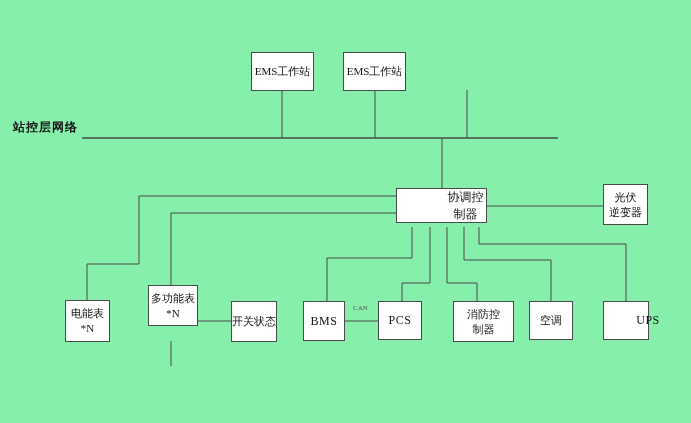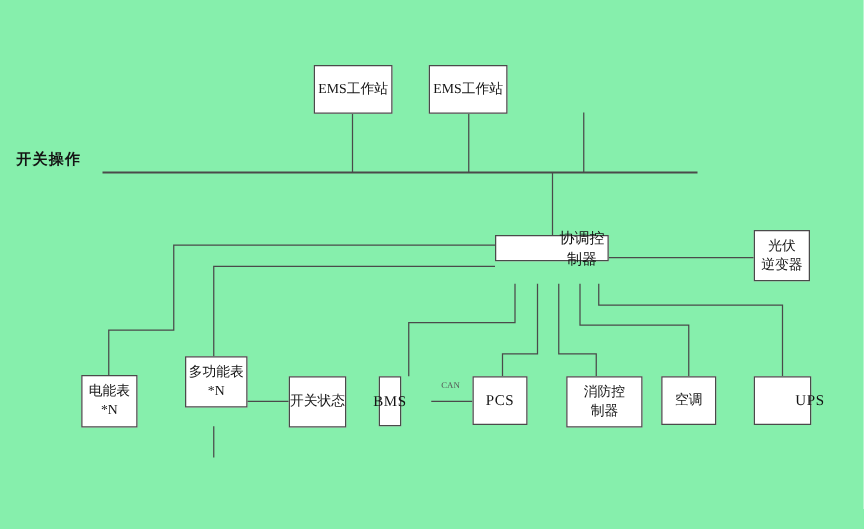--- a/index.html
+++ b/index.html
@@ -57,42 +57,42 @@
       <polyline points="447,227 447,283 477,283 477,301" fill="none" stroke="#4a4a4a" stroke-width="1"></polyline>
       <polyline points="464,227 464,260 551,260 551,301" fill="none" stroke="#4a4a4a" stroke-width="1"></polyline>
       <polyline points="479,227 479,244 626,244 626,301" fill="none" stroke="#4a4a4a" stroke-width="1"></polyline>
     </svg>
 
   <div class="node" style="left:251px;top:52px;width:63px;height:39px;">EMS工作站</div>
 
   <div class="node" style="left:343px;top:52px;width:63px;height:39px;">EMS工作站</div>
 
 
-  <div class="node big" style="left:396px;top:188px;width:91px;height:21px;padding-left:48px;">协调控制器</div>
+  <div class="node big" style="left:396px;top:188px;width:91px;height:35px;padding-left:48px;">协调控制器</div>
 
   <div class="node" style="left:603px;top:184px;width:45px;height:41px;text-align:center;">光伏
 逆变器</div>
 
   <div class="node" style="left:65px;top:300px;width:45px;height:42px;">电能表
 *N</div>
 
   <div class="node" style="left:148px;top:285px;width:50px;height:41px;">多功能表
 *N</div>
 
   <div class="node" style="left:231px;top:301px;width:46px;height:41px;">开关状态</div>
 
 
-  <div class="node latin" style="left:303px;top:301px;width:18px;height:40px;">BMS</div>
+  <div class="node latin" style="left:303px;top:301px;width:42px;height:40px;">BMS</div>
 
   <div class="node latin" style="left:378px;top:301px;width:44px;height:39px;">PCS</div>
 
   <div class="node" style="left:453px;top:301px;width:61px;height:41px;">消防控
 制器</div>
 
   <div class="node" style="left:529px;top:301px;width:44px;height:39px;">空调</div>
 
   <div class="node latin" style="left:603px;top:301px;width:45px;height:39px;padding-left:44px;">UPS</div>
 
-  <div class="float-label bus-label" style="left:13px;top:119px;">开关操作</div>
+  <div class="float-label bus-label" style="left:13px;top:119px;">站控层网络</div>
 
   <div class="float-label can-label" style="left:353px;top:304px;">CAN</div>
 
 </div>
 
 </body></html>

